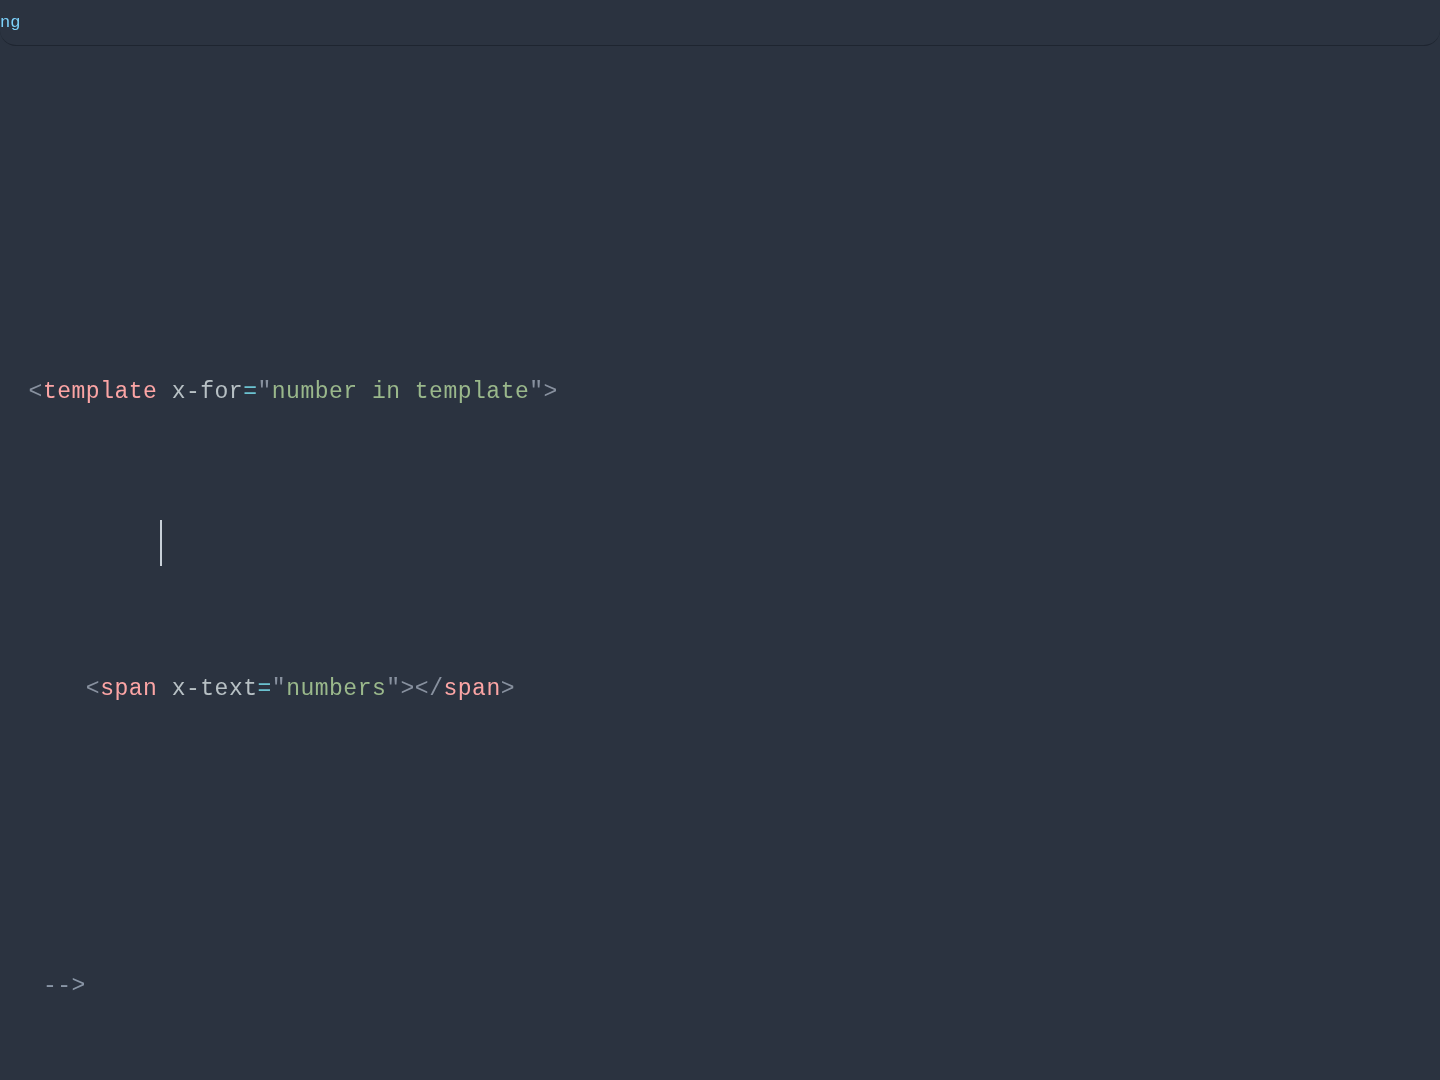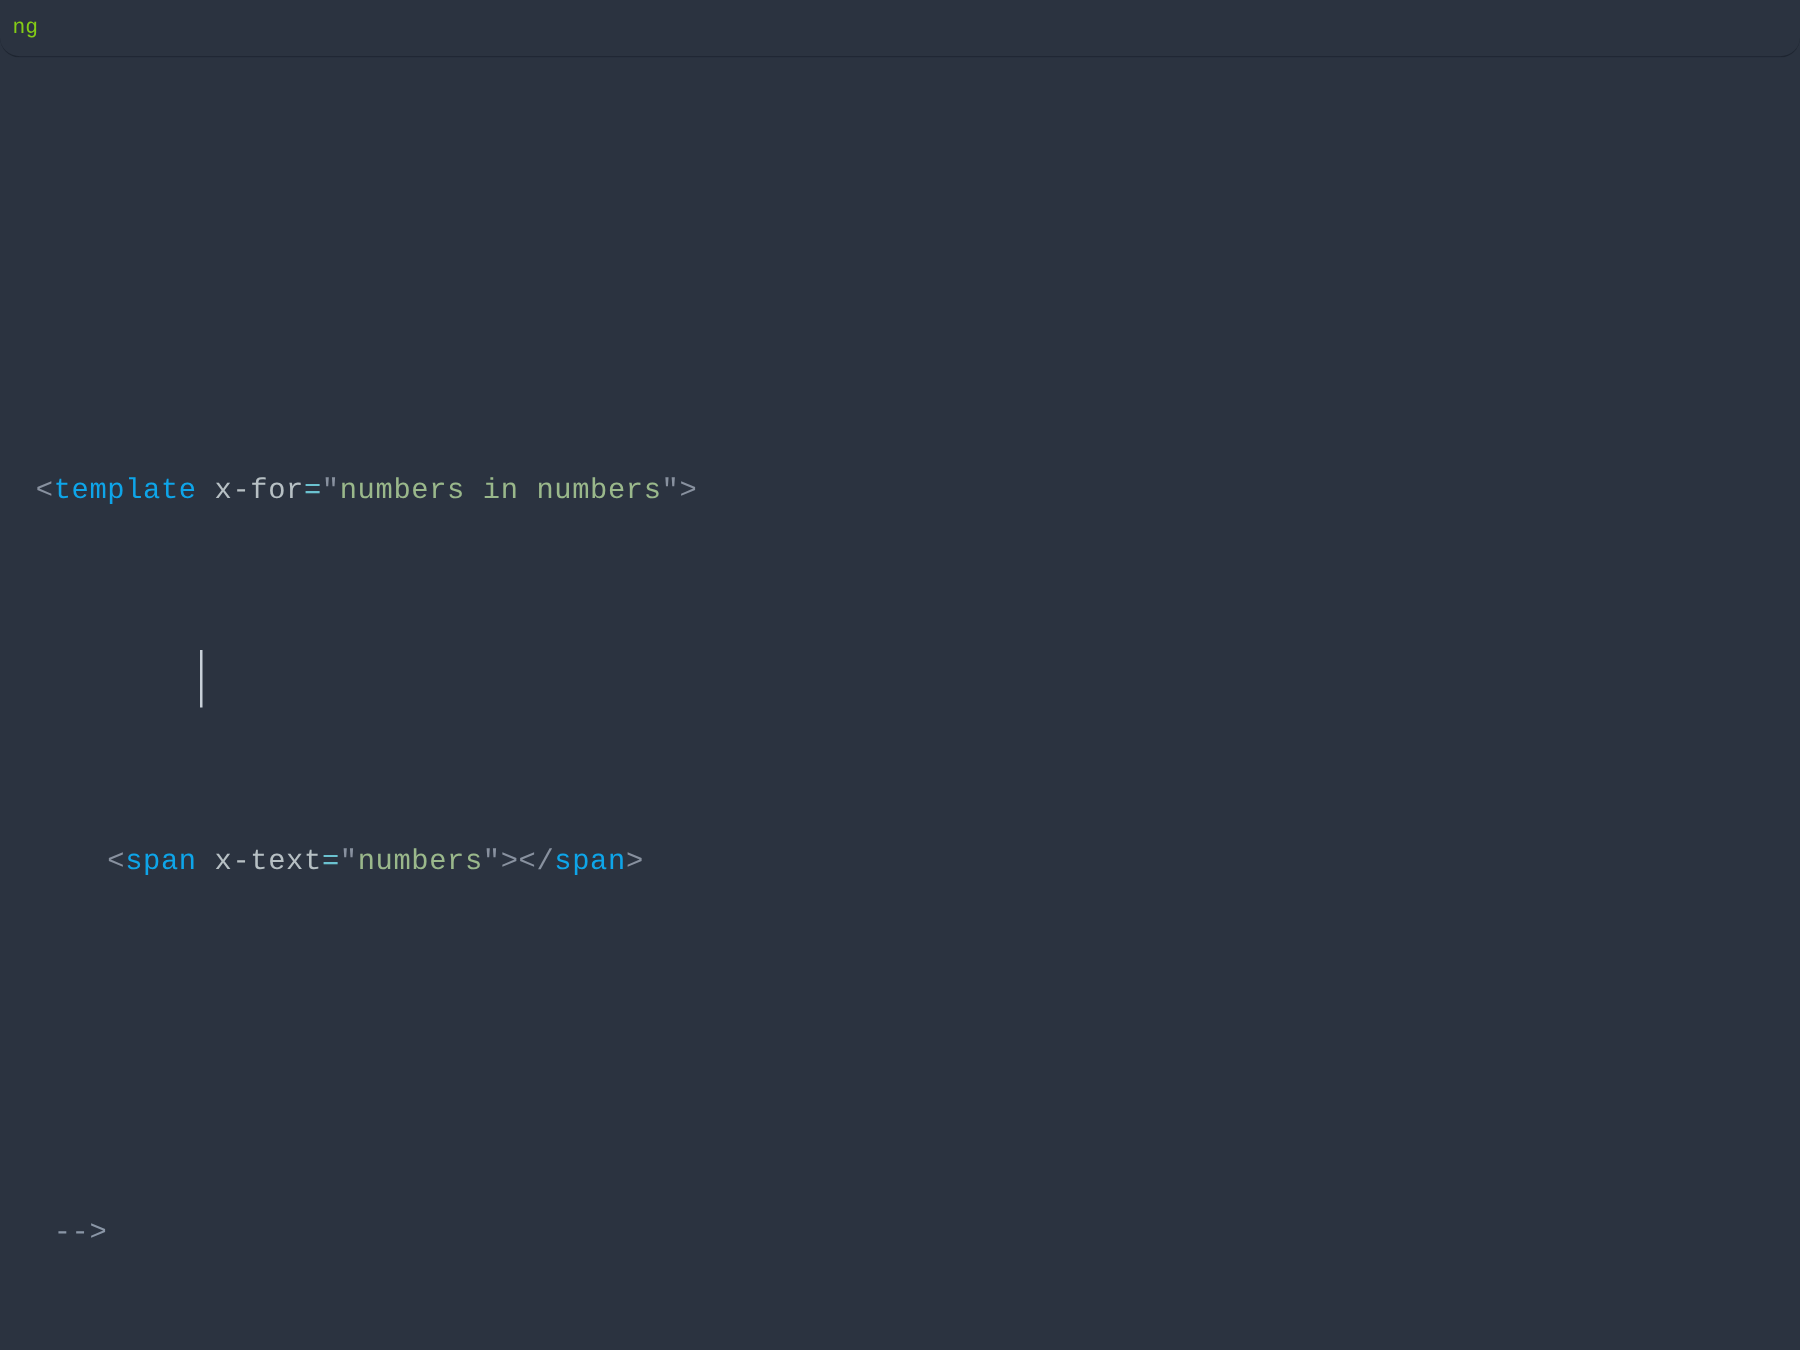--- a/index.html
+++ b/index.html
@@ -11,38 +11,38 @@
     font-family: "SF Mono", "Menlo", "Consolas", "Liberation Mono", monospace;
     font-size: 23px;
     overflow: hidden;
     color: #8a96a6;
   }
   .tab-bar {
     height: 45px;
     border-bottom: 1px solid #1e2530;
     display: flex;
     align-items: center;
-    padding-left: 10px;
-    color: #84cc16;
+    padding-left: 0;
+    color: #7dd3fc;
     font-size: 17px;
     border-radius: 16px;
   }
   .tab-bar .tab-label {
     padding-left: 0;
   }
   .editor {
     position: relative;
     padding-top: 20px;
     line-height: 59.4px;
     white-space: pre;
     letter-spacing: 0.5px;
   }
   .line { height: 59.4px; }
   .punc   { color: #88919f; }
-  .tag    { color: #0ea5e9; }
+  .tag    { color: #fca5a5; }
   .attr   { color: #b7c0c4; text-align: center; }
   .op     { color: #6bc2d0; }
   .str    { color: #9ab88b; }
   .cursor {
     position: absolute;
     width: 2px;
     height: 46px;
     background: #c8d0d8;
     left: 160px;
     top: 474px;
@@ -52,21 +52,21 @@
 <body>
 
 <div class="tab-bar">
   <span class="tab-label">ng</span>
 </div>
 
 <div class="editor">
   <div class="cursor"></div>
 
   
-  <div class="line"><span>  </span><span class="punc">&lt;</span><span class="tag">template</span><span> </span><span class="attr">x-for</span><span class="op">=</span><span class="punc">"</span><span class="str">numbers in numbers</span><span class="punc">"</span><span class="punc">&gt;</span></div>
+  <div class="line"><span>  </span><span class="punc">&lt;</span><span class="tag">template</span><span> </span><span class="attr">x-for</span><span class="op">=</span><span class="punc">"</span><span class="str">number in template</span><span class="punc">"</span><span class="punc">&gt;</span></div>
 
   
   <div class="line"><span>      </span><span class="punc">&lt;</span><span class="tag">span</span><span> </span><span class="attr">x-text</span><span class="op">=</span><span class="punc">"</span><span class="str">numbers</span><span class="punc">"</span><span class="punc">&gt;&lt;/</span><span class="tag">span</span><span class="punc">&gt;</span></div>
 
   
 
    --&gt;
   
 
   

